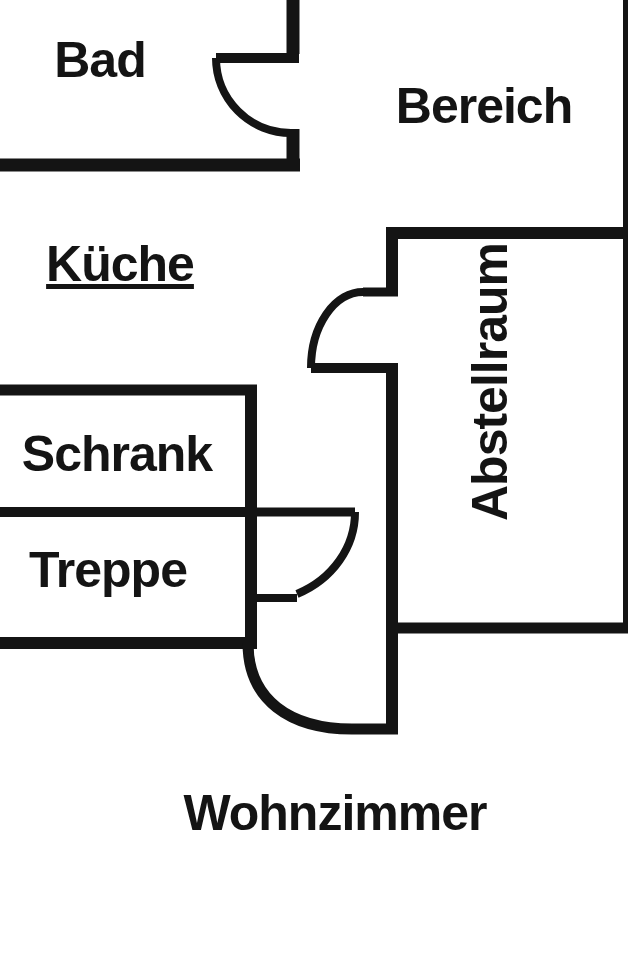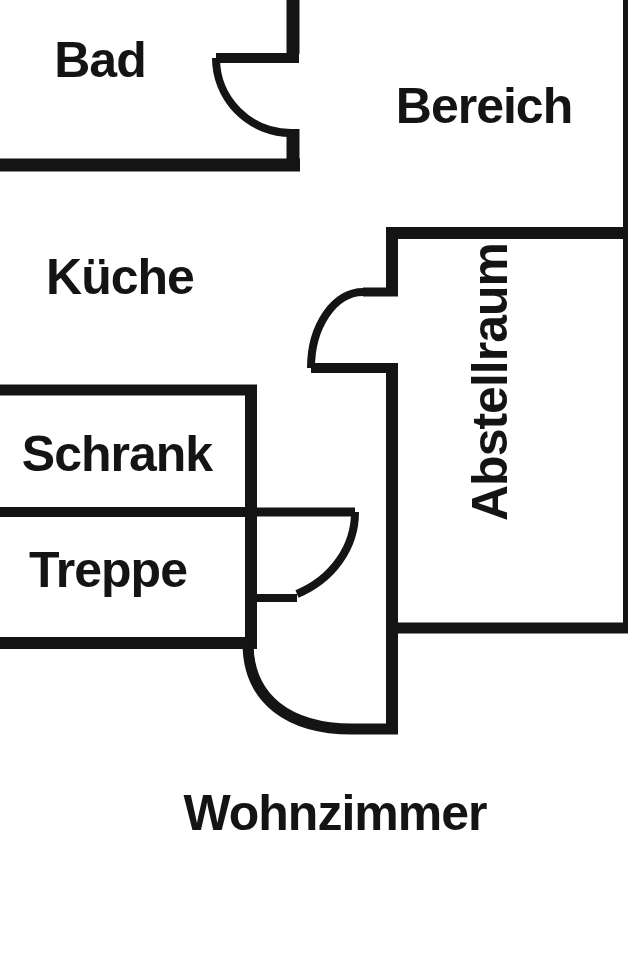--- a/index.html
+++ b/index.html
@@ -25,21 +25,21 @@
     color: #141414;
     font-size: 50px;
     font-weight: bold;
     letter-spacing: -1px;
     white-space: nowrap;
     line-height: 1.0;
     text-align: center;
   }
   .label-bad        { left: 100px; top:  60px; }
   .label-schlaf     { left: 484px; top: 106px; line-height: 61px; }
-  .label-kueche     { left: 120px; top: 277px; }
+  .label-kueche     { left: 120px; top: 264px; text-decoration: underline; }
   .label-abstell    { left: 490px; top: 382px; transform: translate(-50%,-50%) rotate(-90deg); }
   .label-schrank    { left: 117px; top: 454px; }
   .label-treppe     { left: 108px; top: 570px; }
   .label-wohnzimmer { left: 335px; top: 813px; text-align: right; }
 </style>
 </head>
 <body>
 
 <div class="floorplan">
 

